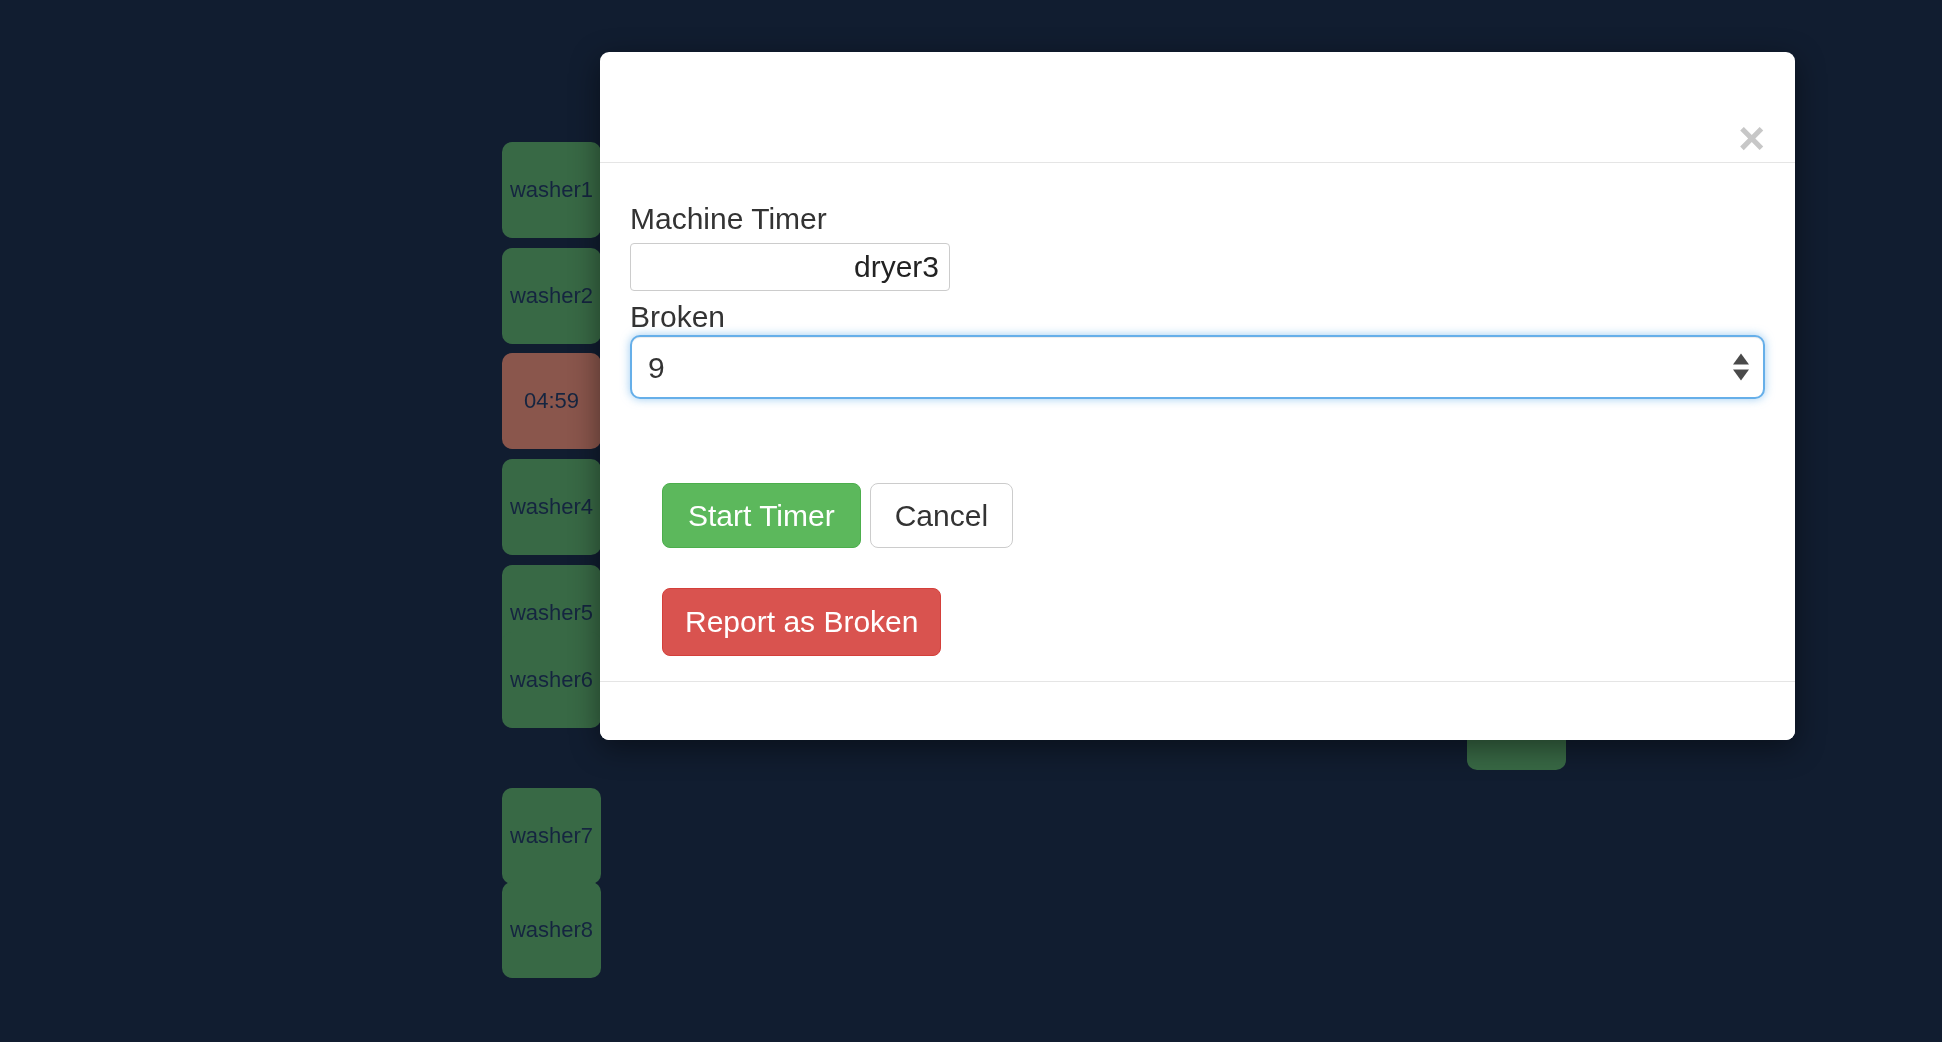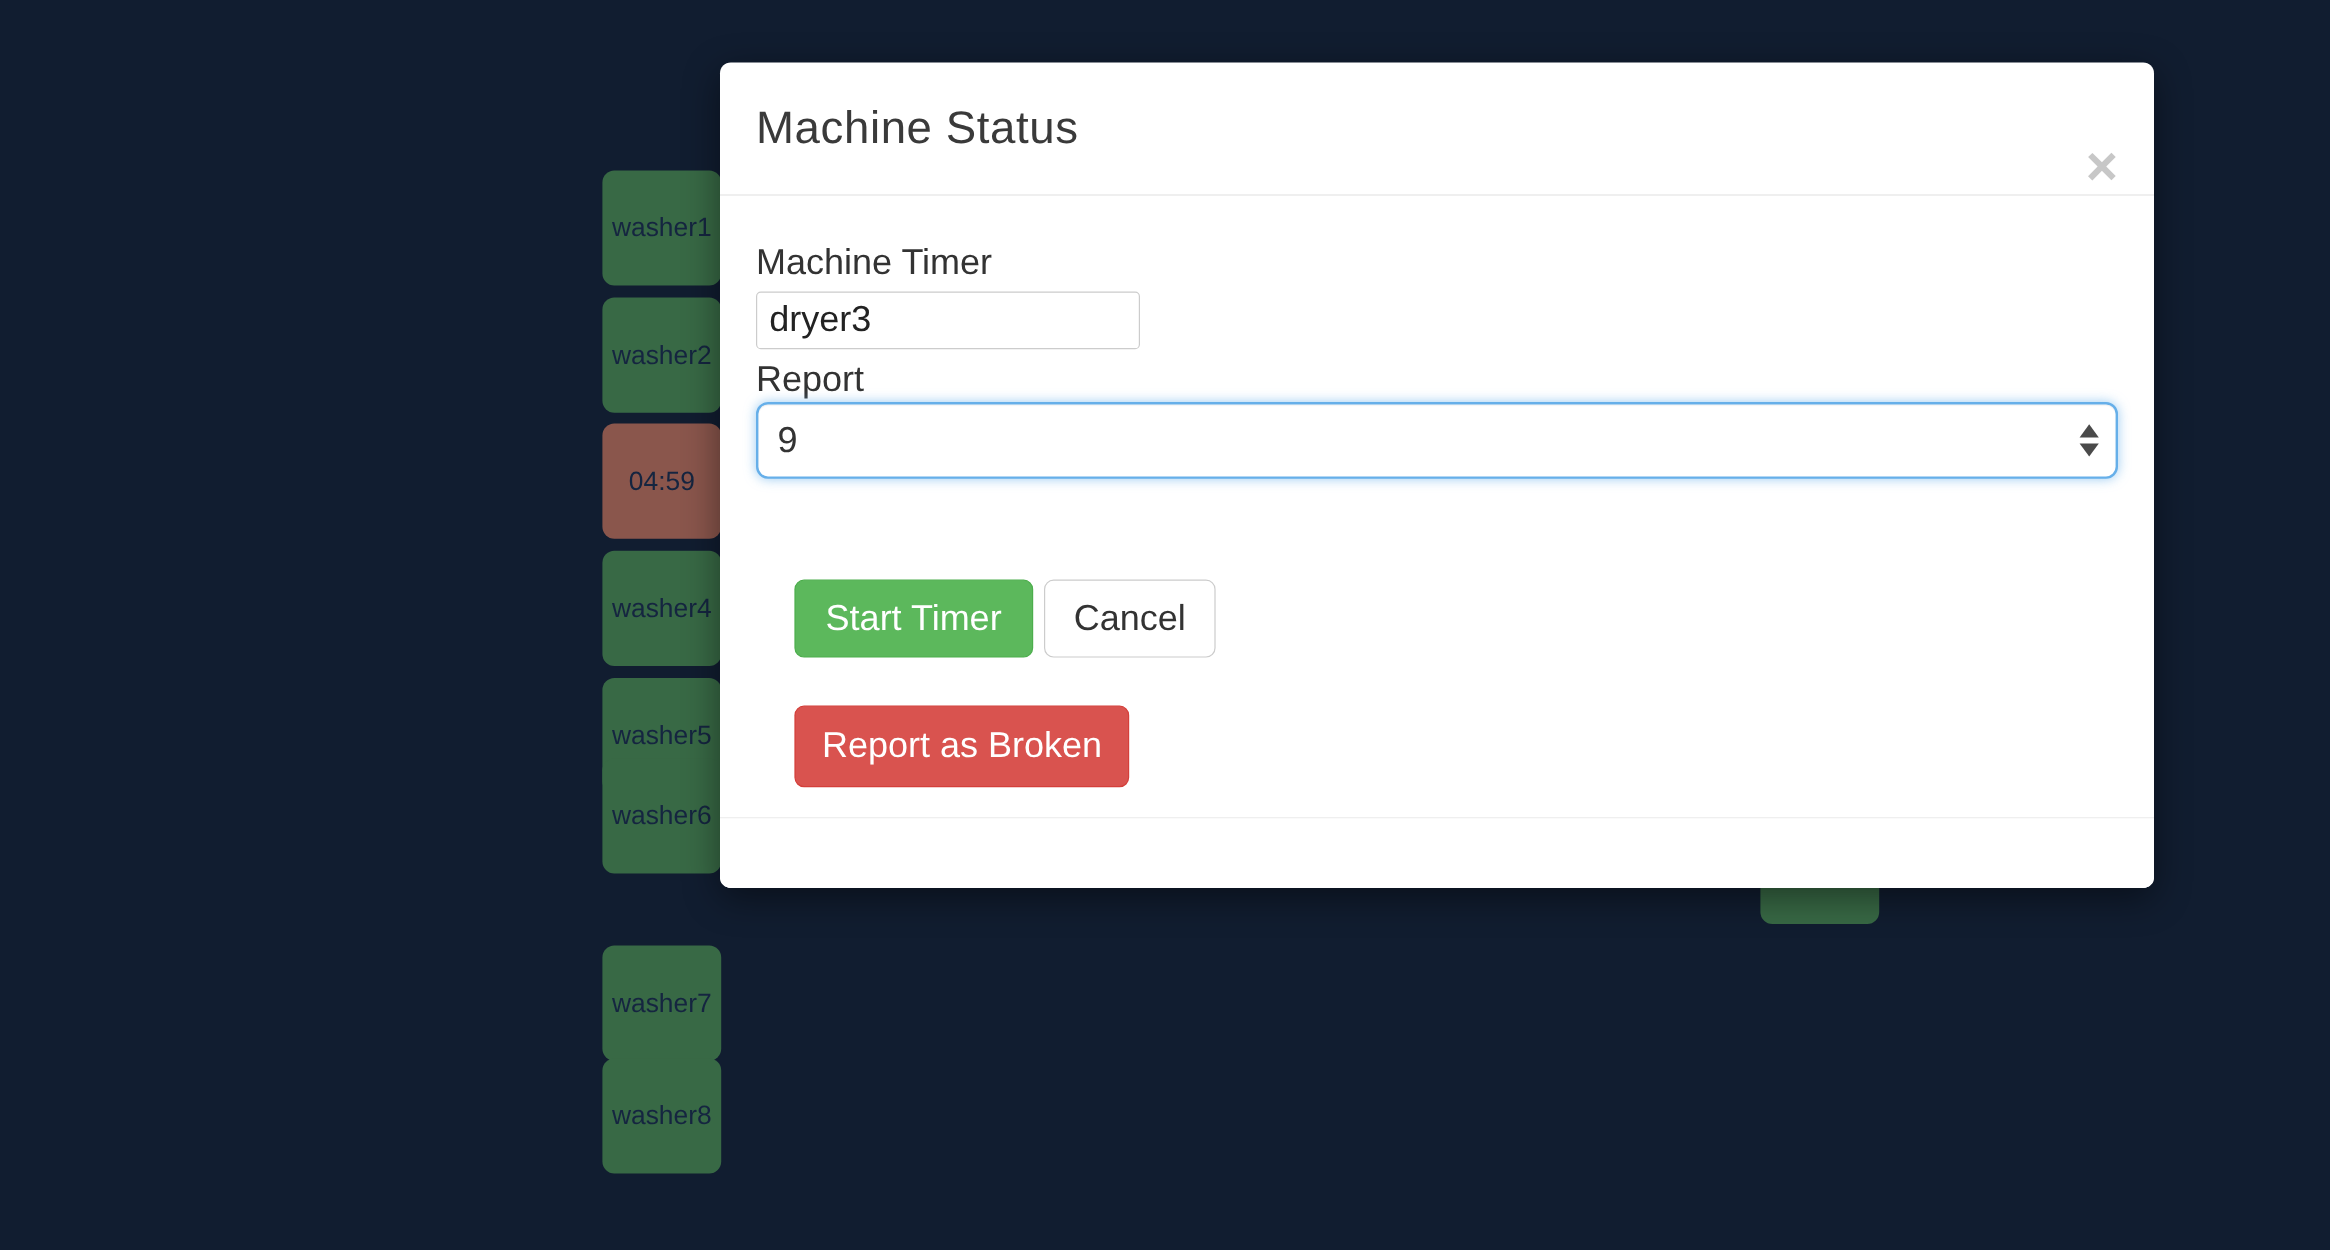--- a/index.html
+++ b/index.html
@@ -78,20 +78,21 @@
     display: block;
     margin-top: 8px;
     width: 320px; height: 48px;
     border: 1px solid #cccccc;
     border-radius: 4px;
     font-family: inherit;
     font-size: 30px;
     color: #222222;
     padding: 0 10px;
     outline: none;
+    text-align: right;
   }
   .timer-label { margin-top: 10px; }
   .select-wrap { position: relative; margin-top: 2px; width: 100%; }
   .timer-select {
     -webkit-appearance: none;
     appearance: none;
     width: 100%; height: 64px;
     border: 2px solid var(--focus-blue, #66afe9);
     border-radius: 10px;
     background: #ffffff;
@@ -173,29 +174,28 @@
     <button class="machine free" style="top: 565px;">washer5</button>
     <button class="machine free" style="top: 632px;">washer6</button>
     <button class="machine free" style="top: 788px;">washer7</button>
     <button class="machine free" style="top: 882px;">washer8</button>
   </div>
 
 <button class="machine free partial"></button>
 
 <div class="modal">
   <div class="modal-header">
-    <div class="modal-title">Machine Status</div>
     <button class="modal-close">×</button>
   </div>
 
   <div class="modal-body">
     <label class="field-label">Machine Timer</label>
     <input class="name-input" type="text" value="dryer3" style="">
 
-    <label class="field-label timer-label">Report</label>
+    <label class="field-label timer-label">Broken</label>
     <div class="select-wrap">
       <select class="timer-select">
         <option selected="">9</option>
       </select>
       <span class="spinner">
         <span class="up"></span>
           <span class="down"></span>
       </span>
     </div>
 

